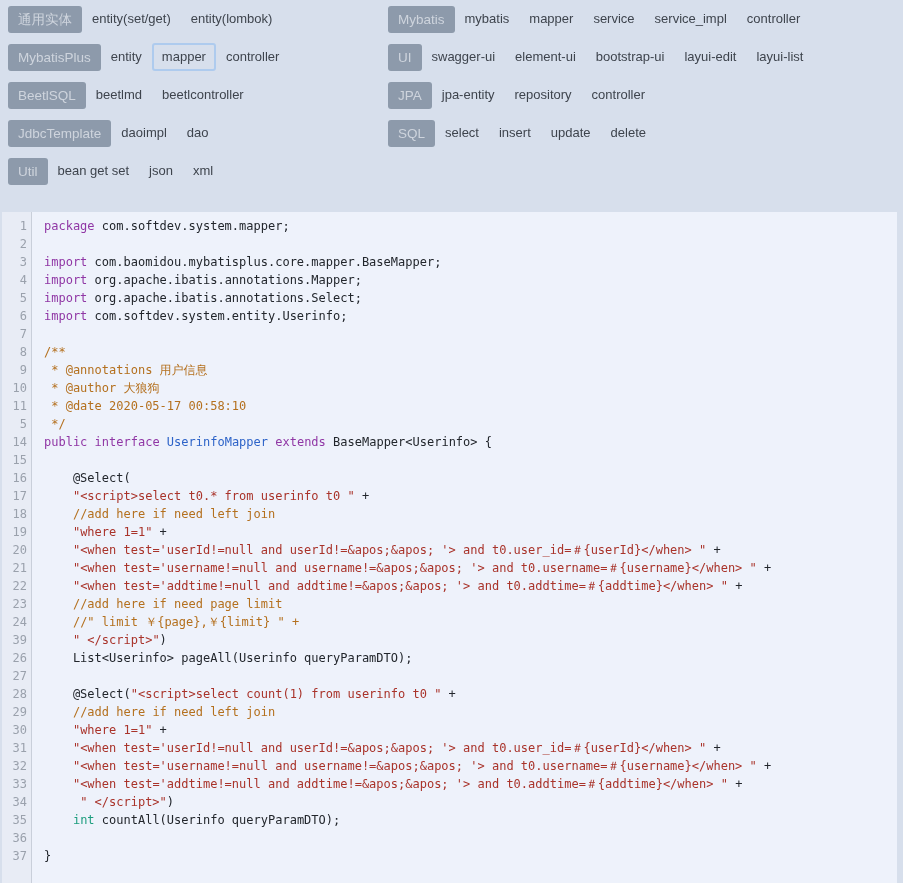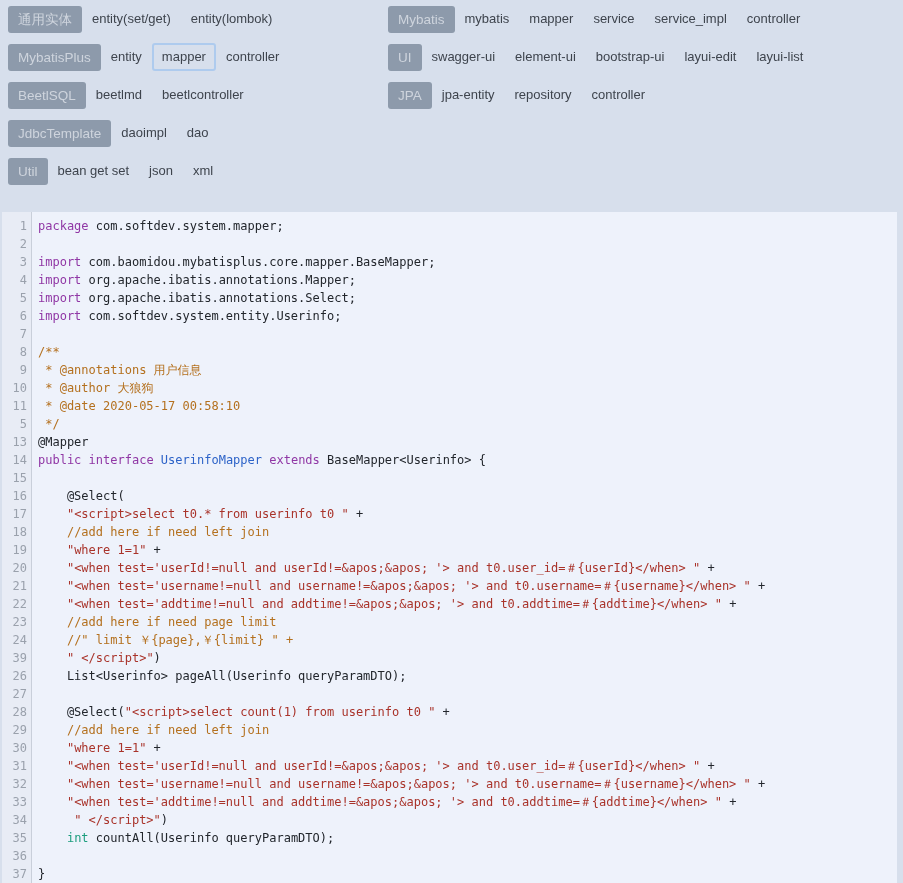--- a/index.html
+++ b/index.html
@@ -40,21 +40,21 @@
   .gutter-bg{
     position:absolute;left:0;top:0;bottom:0;width:30px;
     background:var(--gutter-bg);border-right:1px solid var(--gutter-line);
   }
   .code-lines{position:relative;padding-top:5px;}
   .code-line{display:flex;height:18px;}
   .ln{
     width:30px;flex-shrink:0;text-align:right;padding-right:5px;
     color:var(--line-number);z-index:1;
   }
-  .lc{padding-left:6px;white-space:pre;color:var(--code-text);}
+  .lc{padding-left:6px;white-space:pre;color:var(--code-text);margin-left:6px;}
   .lc .k{color:var(--keyword);}
   .lc .c{color:var(--comment);}
   .lc .s{color:var(--string);}
   .lc .t{color:var(--type);}
   .lc .g{color:var(--primitive);}
 </style>
 </head>
 <body>
 
 <div class="tags-panel">
@@ -103,20 +103,27 @@
         <span class="tag">bootstrap-ui</span>
         <span class="tag">layui-edit</span>
         <span class="tag">layui-list</span>
       </div>
       <div class="tag-row">
         <span class="badge">JPA</span>
         <span class="tag">jpa-entity</span>
         <span class="tag">repository</span>
         <span class="tag">controller</span>
       </div>
+      <div class="tag-row">
+        <span class="badge">SQL</span>
+        <span class="tag">select</span>
+        <span class="tag">insert</span>
+        <span class="tag">update</span>
+        <span class="tag">delete</span>
+      </div>
     </div>
 </div>
 
 <div class="code-panel">
   <div class="gutter-bg"></div>
   <div class="code-lines" id="code-lines">
       <div class="code-line">
         <span class="ln">1</span>
         <span class="lc"><span class="k">package</span><span class="p"> com.softdev.system.mapper;</span></span>
       </div>
@@ -158,24 +165,20 @@
       </div>
       <div class="code-line">
         <span class="ln">11</span>
         <span class="lc"><span class="c"> * @date 2020-05-17 00:58:10</span></span>
       </div>
       <div class="code-line">
         <span class="ln">5</span>
         <span class="lc"><span class="c"> */</span></span>
       </div>
       <div class="code-line">
-        <span class="ln">13</span>
-        <span class="lc"><span class="p">@Mapper</span></span>
-      </div>
-      <div class="code-line">
         <span class="ln">14</span>
         <span class="lc"><span class="k">public</span><span class="p"> </span><span class="k">interface</span><span class="p"> </span><span class="t">UserinfoMapper</span><span class="p"> </span><span class="k">extends</span><span class="p"> BaseMapper&lt;Userinfo&gt; {</span></span>
       </div>
       <div class="code-line">
         <span class="ln">15</span>
         <span class="lc"></span>
       </div>
       <div class="code-line">
         <span class="ln">16</span>
         <span class="lc"><span class="p">    @Select(</span></span>

